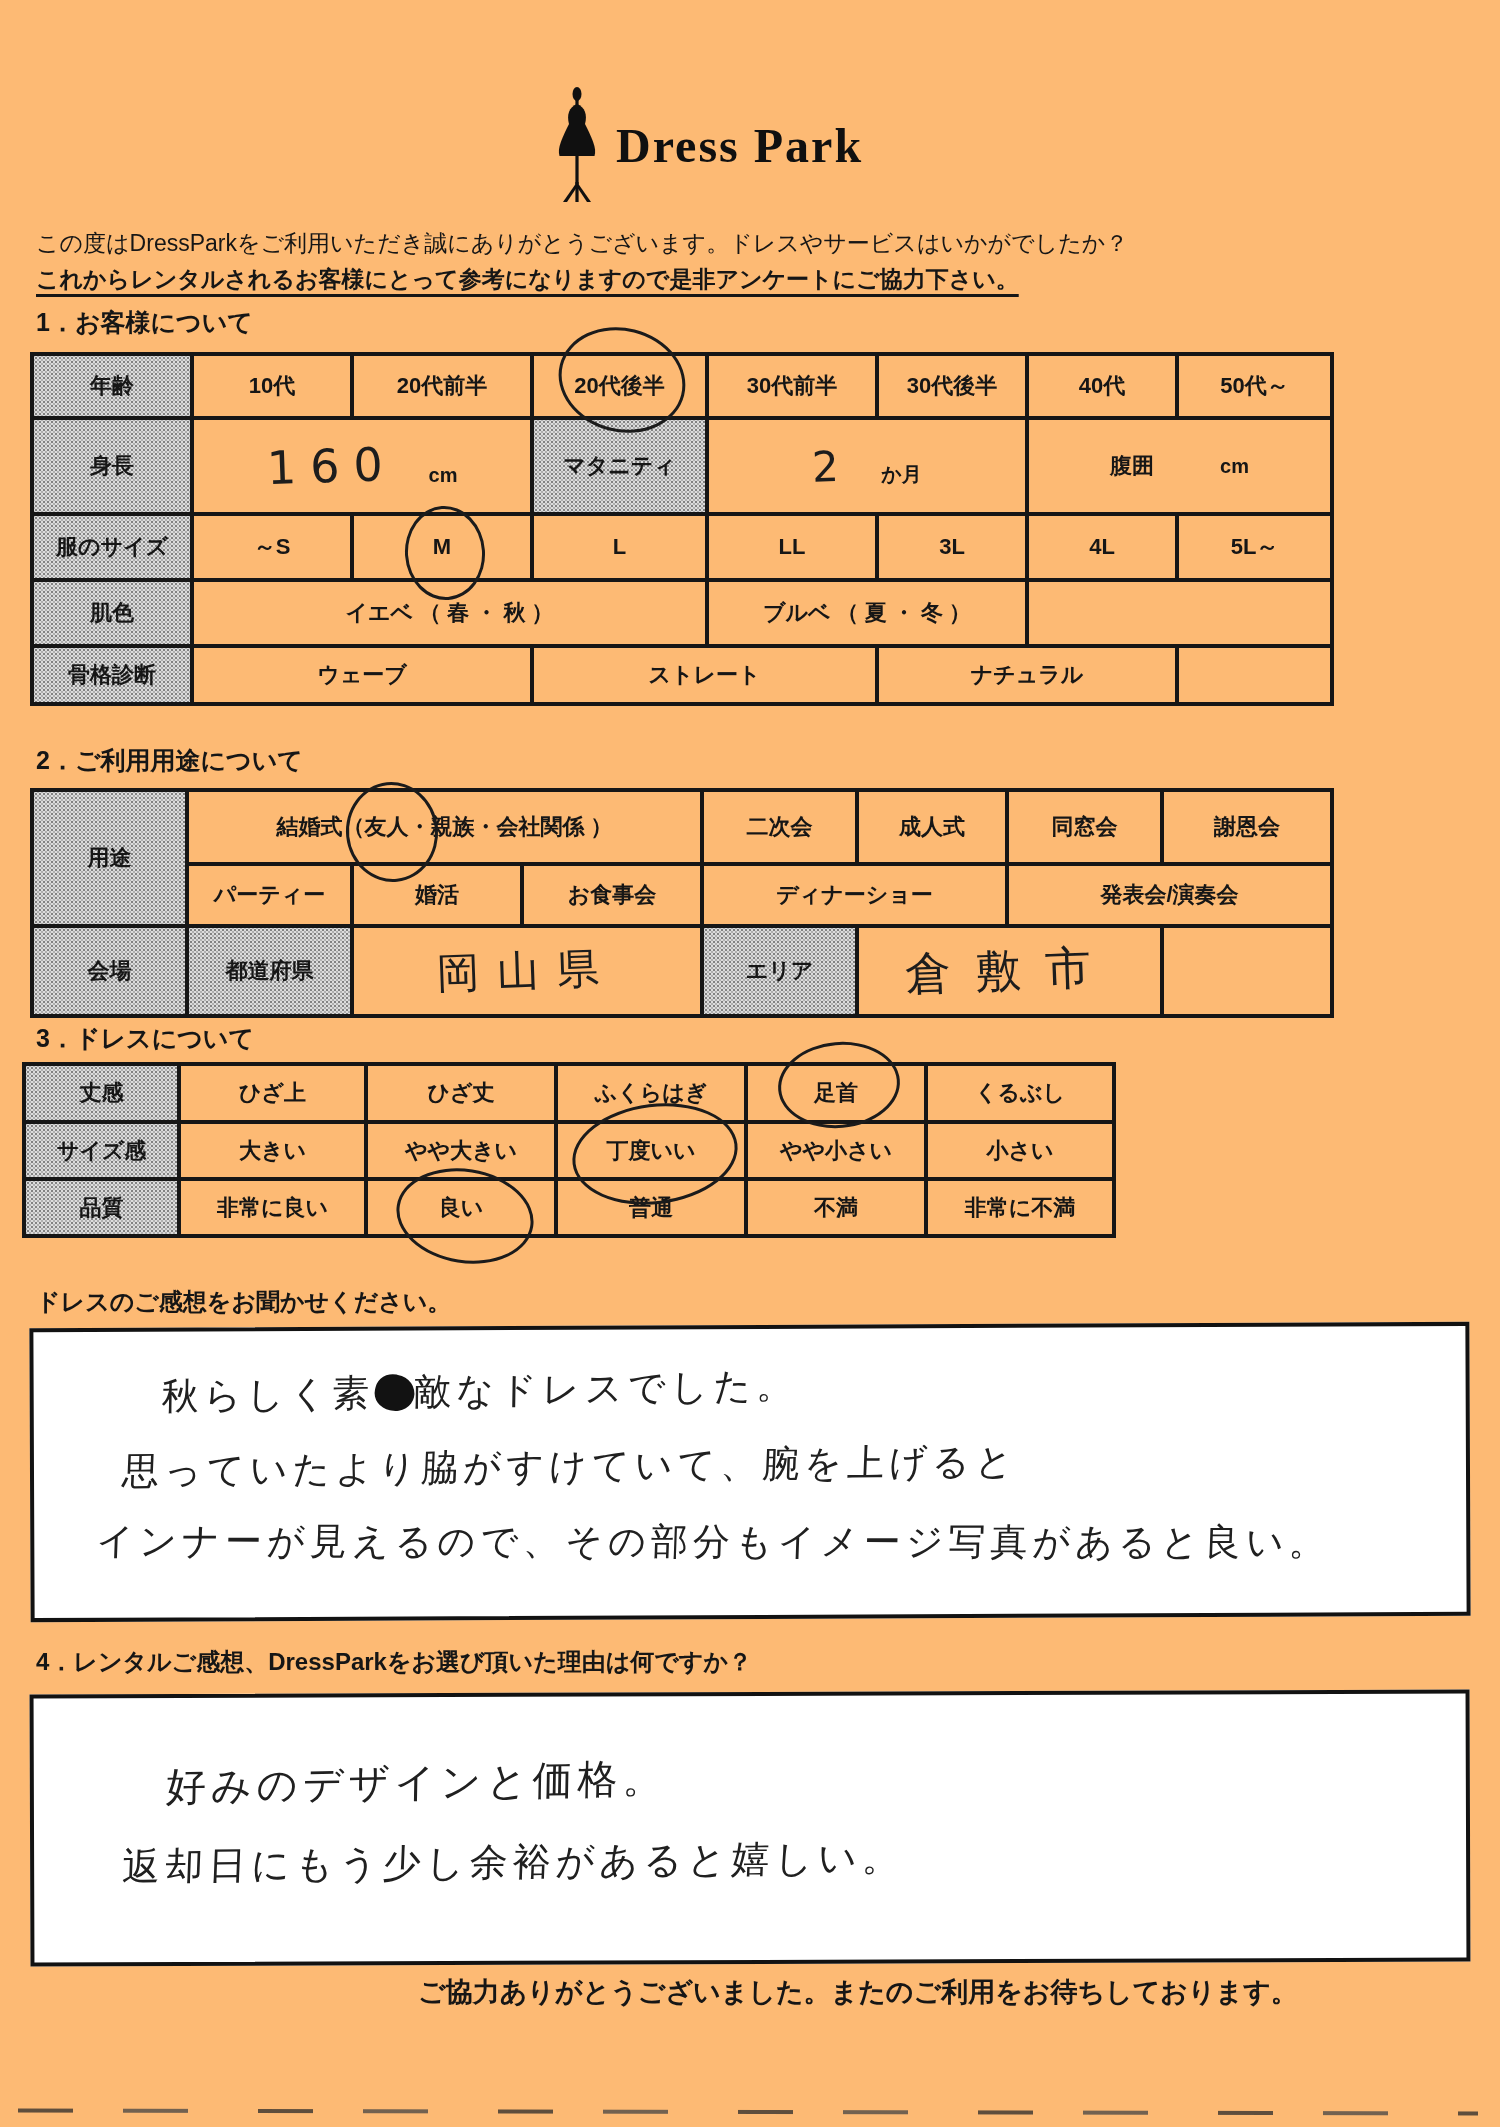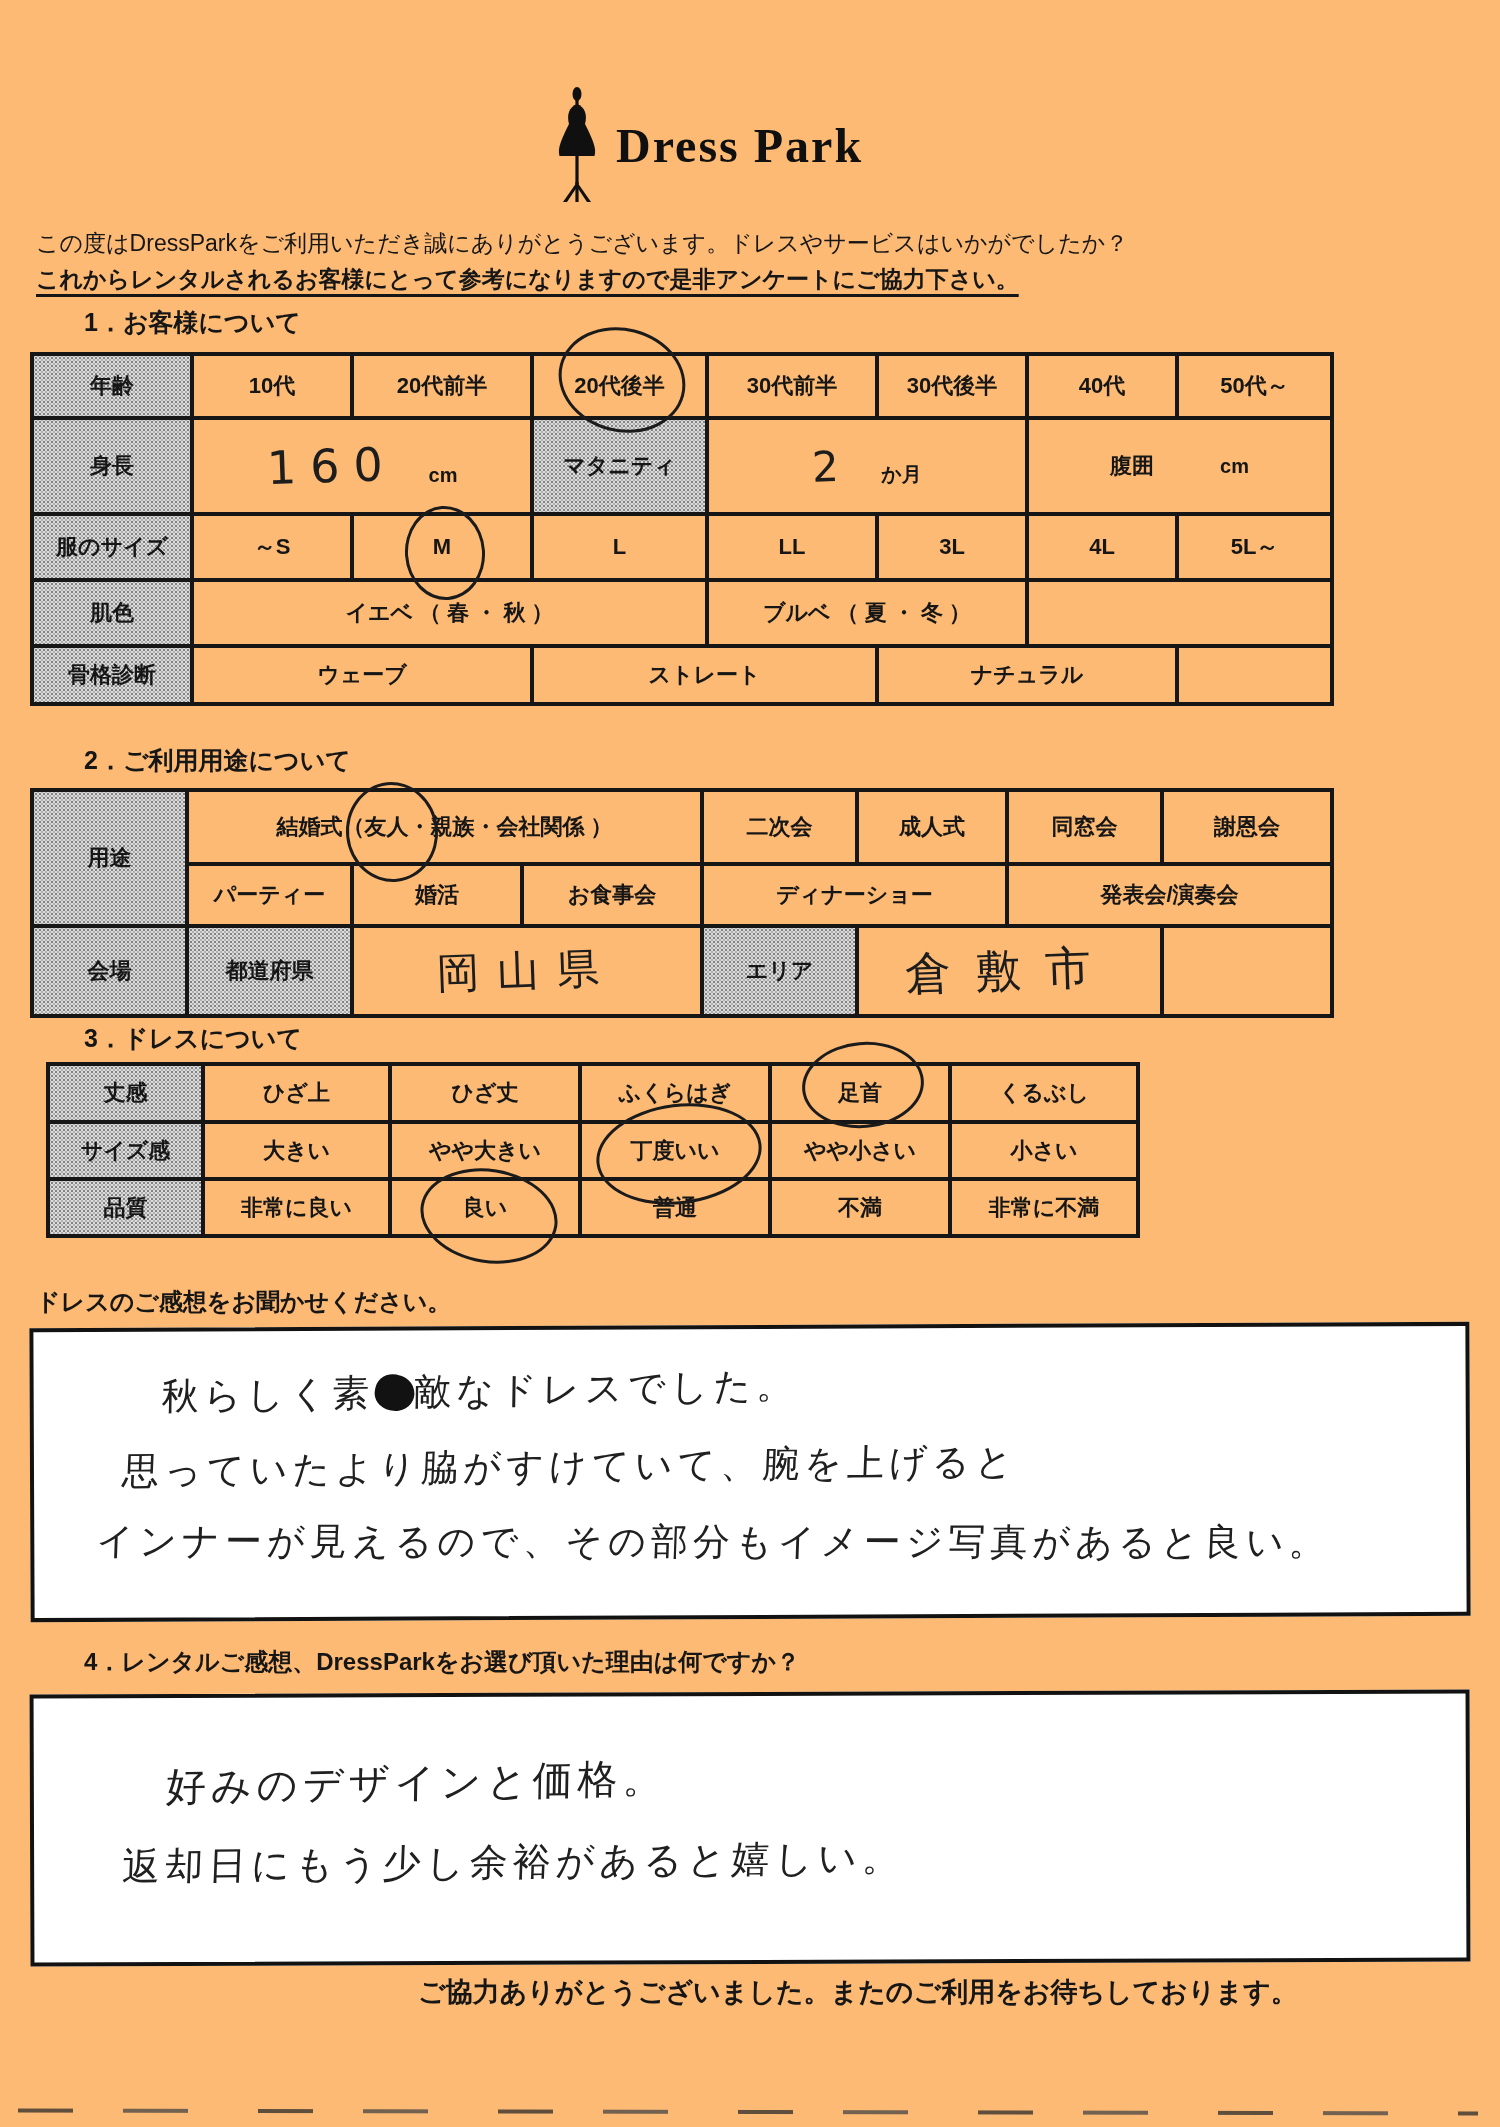--- a/index.html
+++ b/index.html
@@ -9,21 +9,21 @@
     font-family:"Liberation Sans",sans-serif;overflow:hidden;
   }
   
   .logo{position:absolute;left:548px;top:86px;display:flex;align-items:center;gap:10px;}
   .logo svg{display:block;}
   .brand{font-family:"Liberation Serif",serif;font-weight:bold;font-size:48px;letter-spacing:2px;color:#101010;}
   
   .intro1{position:absolute;left:36px;top:228px;font-size:23px;width:1430px;}
   .intro2{position:absolute;left:36px;top:264px;font-size:23px;font-weight:700;
           text-decoration:underline;text-decoration-thickness:3px;text-underline-offset:7px;}
-  .h-sec{position:absolute;font-size:25px;font-weight:700;margin-left:48px;}
+  .h-sec{position:absolute;font-size:25px;font-weight:700;}
   
   table.t{border-collapse:collapse;table-layout:fixed;position:absolute;}
   table.t td{border:4px solid #161616;text-align:center;vertical-align:middle;
              font-weight:700;font-size:22px;padding:0;position:relative;overflow:visible;}
   td.shade{
     background:
       radial-gradient(circle, rgba(40,40,40,.5) 1px, transparent 1.4px) 0 0/4px 4px,
       radial-gradient(circle, rgba(90,90,90,.35) 1px, transparent 1.4px) 2px 2px/4px 4px,
       #dcdcdc;
   }
@@ -187,21 +187,21 @@
       <td colspan="2">
         <span class="hwcell sm" style="letter-spacing:24px;font-size:46px;">倉敷市</span>
       </td>
       <td class="nob"></td>
     </tr>
   </tbody>
     </table>
 
   <div class="h-sec" style="left:36px;top:1022px;">3．ドレスについて</div>
 
-  <table class="t" style="left:46px;top:1062px;width:1090px;padding-left:40px;">
+  <table class="t" style="left:22px;top:1062px;width:1090px;padding-left:40px;">
     <colgroup>
       <col style="width:155px">
         <col style="width:187px">
         <col style="width:190px">
       <col style="width:190px">
         <col style="width:180px">
         <col style="width:188px">
     </colgroup>
     <tbody>
         <tr style="height:58px">

